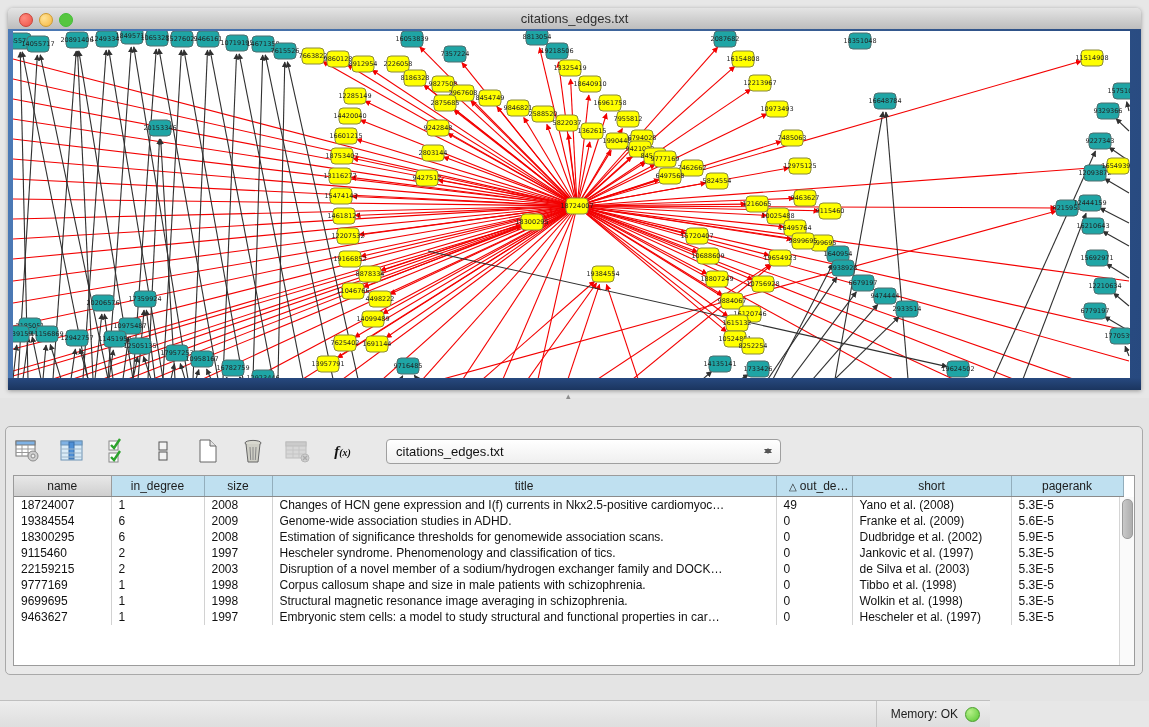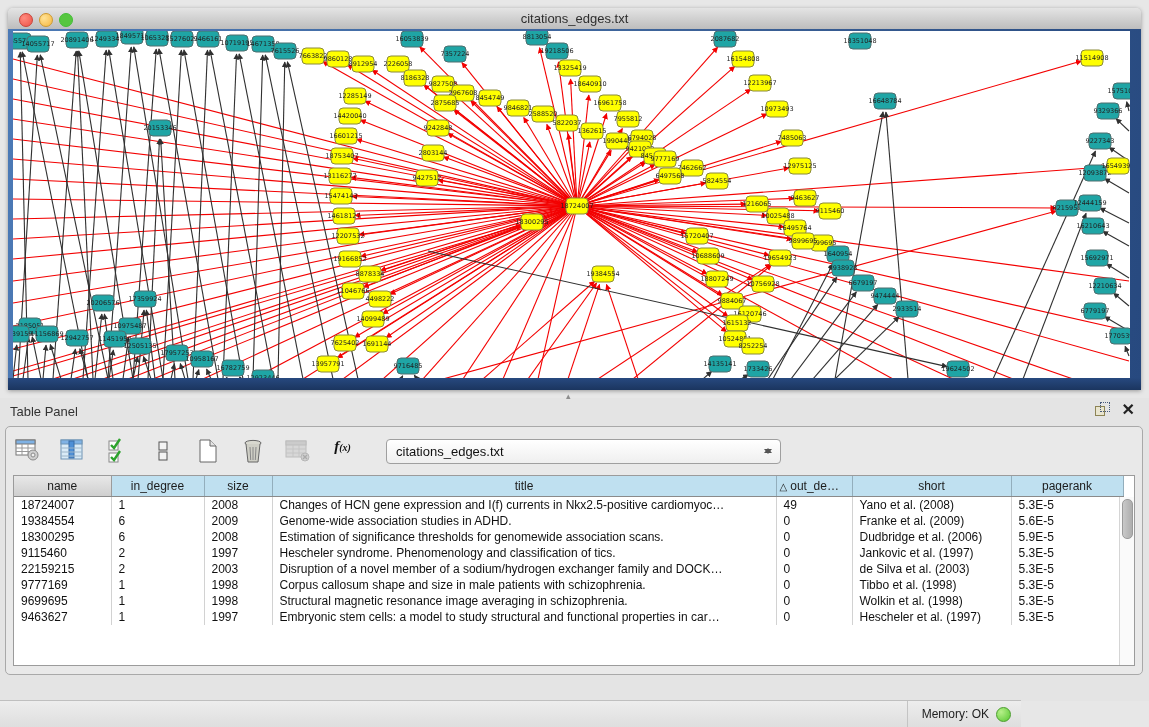--- a/index.html
+++ b/index.html
@@ -35,21 +35,21 @@
   .panel-title{position:absolute;left:10px;top:6px;font-size:13px;color:#333;}
   .panel-btns{position:absolute;right:14px;top:4px;display:flex;gap:12px;align-items:center;}
   .float-ic{width:15px;height:15px;position:relative;display:inline-block;}
   .float-ic .sq1{position:absolute;left:0;top:4px;width:8px;height:8px;border:1.5px solid #8d8455;background:#e9e5cf;}
   .float-ic .sq2{position:absolute;left:5px;top:0;width:8px;height:8px;border:1.5px dotted #46597a;}
   .close-x{font-size:16px;font-weight:bold;color:#222;line-height:15px;cursor:default;}
 
   .panel-inner{position:absolute;left:5px;right:6px;top:28px;height:247px;
     background:#E9E9E9;border:1px solid #A9A9A9;border-radius:5px;}
   .toolbar{position:absolute;left:8px;top:6px;right:8px;height:36px;display:flex;align-items:center;}
-  .tb-btn{width:27px;height:27px;margin-right:18px;display:flex;align-items:flex-start;justify-content:center;}
+  .tb-btn{width:27px;height:27px;margin-right:18px;display:flex;align-items:center;justify-content:center;}
   .tb-btn svg{display:block;}
   .fx{font-family:"Liberation Serif",serif;font-style:italic;font-weight:bold;font-size:15px;color:#111;}
   .fx small{font-size:10px;}
   .dropdown{margin-left:12px;width:393px;height:23px;border:1px solid #9f9f9f;border-radius:4px;
     background:linear-gradient(#ffffff,#efefef);position:relative;display:flex;align-items:center;
     box-shadow:inset 0 1px 0 #fff;}
   .dropdown .val{font-size:13px;color:#111;padding-left:9px;}
   .dd-arrows{position:absolute;right:8px;top:3px;width:9px;height:16px;}
   .dd-arrows:before{content:"";position:absolute;left:1px;top:1px;border:4px solid transparent;border-bottom:5px solid #555;}
   .dd-arrows:after{content:"";position:absolute;left:1px;bottom:1px;border:4px solid transparent;border-top:5px solid #555;}
@@ -70,21 +70,21 @@
   .tabs-row{position:absolute;left:0;right:0;top:277px;height:26px;display:flex;justify-content:center;}
   .seg{display:flex;border:1px solid #989898;border-radius:5px;overflow:hidden;height:21px;margin-top:1px;
        box-shadow:0 1px 0 rgba(255,255,255,.7);}
   .seg .tab{padding:0 14px;font-size:13px;line-height:21px;background:linear-gradient(#FDFDFD,#F2F2F2);
        color:#1b1b1b;border-right:1px solid #b5b5b5;cursor:default;}
   .seg .tab:last-child{border-right:none;}
   .seg .tab.sel{background:linear-gradient(#9d9d9d,#818181);color:#fff;}
 
   
   #status-bar{position:absolute;left:0;bottom:0;width:990px;height:26px;
-    background:linear-gradient(#EDEDED,#DEDEDE);border-top:1px solid #BFBFBF;padding-left:31px;}
+    background:linear-gradient(#EDEDED,#DEDEDE);border-top:1px solid #BFBFBF;}
   .mem{position:absolute;right:10px;top:0;height:26px;display:flex;align-items:center;gap:7px;
     border-left:1px solid #c4c4c4;padding-left:14px;}
   .mem .lbl{font-size:12px;color:#222;}
   .mem .dot{width:13px;height:13px;border-radius:50%;
     background:radial-gradient(circle at 4px 4px,#b7f08a,#58C832);border:1px solid #499E2B;}
 </style>
 </head>
 <body>
 
 <div id="graph-window">
@@ -788,30 +788,20 @@
             <text x="1105" y="137" text-anchor="middle" font-size="6.5" font-family="DejaVu Sans, sans-serif" fill="#222">16549393</text>
           </g>
         </svg>
     </div>
   </div>
 </div>
 
 <span class="grip">▴</span>
 
 <div id="table-panel">
-  <div class="panel-head">
-    <span class="panel-title">Table Panel</span>
-    <span class="panel-btns">
-      <span class="float-ic">
-          <span class="sq1"></span>
-          <span class="sq2"></span>
-        </span>
-      <span class="close-x">✕</span>
-    </span>
-  </div>
 
   <div class="panel-inner">
     <div class="toolbar">
       <span class="tb-btn">
         <svg width="25" height="24">
             <rect x="1" y="2" width="19" height="15" fill="#fff" stroke="#777"></rect>
             <rect x="1" y="2" width="19" height="4" fill="#7FB2E5" stroke="#777"></rect>
             <line x1="7" y1="6" x2="7" y2="17" stroke="#999"></line>
             <line x1="13" y1="6" x2="13" y2="17" stroke="#999"></line>
             <line x1="1" y1="10" x2="20" y2="10" stroke="#999"></line>
@@ -891,21 +881,21 @@
             <col style="width:76px">
             <col style="width:159px">
             <col style="width:112px">
         </colgroup>
         <thead>
             <tr id="hdr-row">
               <th class="first">name</th>
               <th>in_degree</th>
               <th>size</th>
               <th>title</th>
-              <th style="text-align: left;"><span class="sort-tri">△</span>out_de…</th>
+              <th style="text-align: right;"><span class="sort-tri">△</span>out_de…</th>
               <th>short</th>
               <th>pagerank</th>
             </tr>
           </thead>
         <tbody id="tbl-body">
             <tr>
               <td>18724007</td>
               <td>1</td>
               <td>2008</td>
               <td>Changes of HCN gene expression and I(f) currents in Nkx2.5-positive cardiomyoc…</td>
@@ -921,21 +911,21 @@
               <td>0</td>
               <td>Franke et al. (2009)</td>
               <td>5.6E-5</td>
             </tr>
             <tr>
               <td>18300295</td>
               <td>6</td>
               <td>2008</td>
               <td>Estimation of significance thresholds for genomewide association scans.</td>
               <td>0</td>
-              <td>Dudbridge et al. (2006)</td>
+              <td>Dudbridge et al. (2002)</td>
               <td>5.9E-5</td>
             </tr>
             <tr>
               <td>9115460</td>
               <td>2</td>
               <td>1997</td>
               <td>Hescheler syndrome. Phenomenology and classification of tics.</td>
               <td>0</td>
               <td>Jankovic et al. (1997)</td>
               <td>5.3E-5</td>

